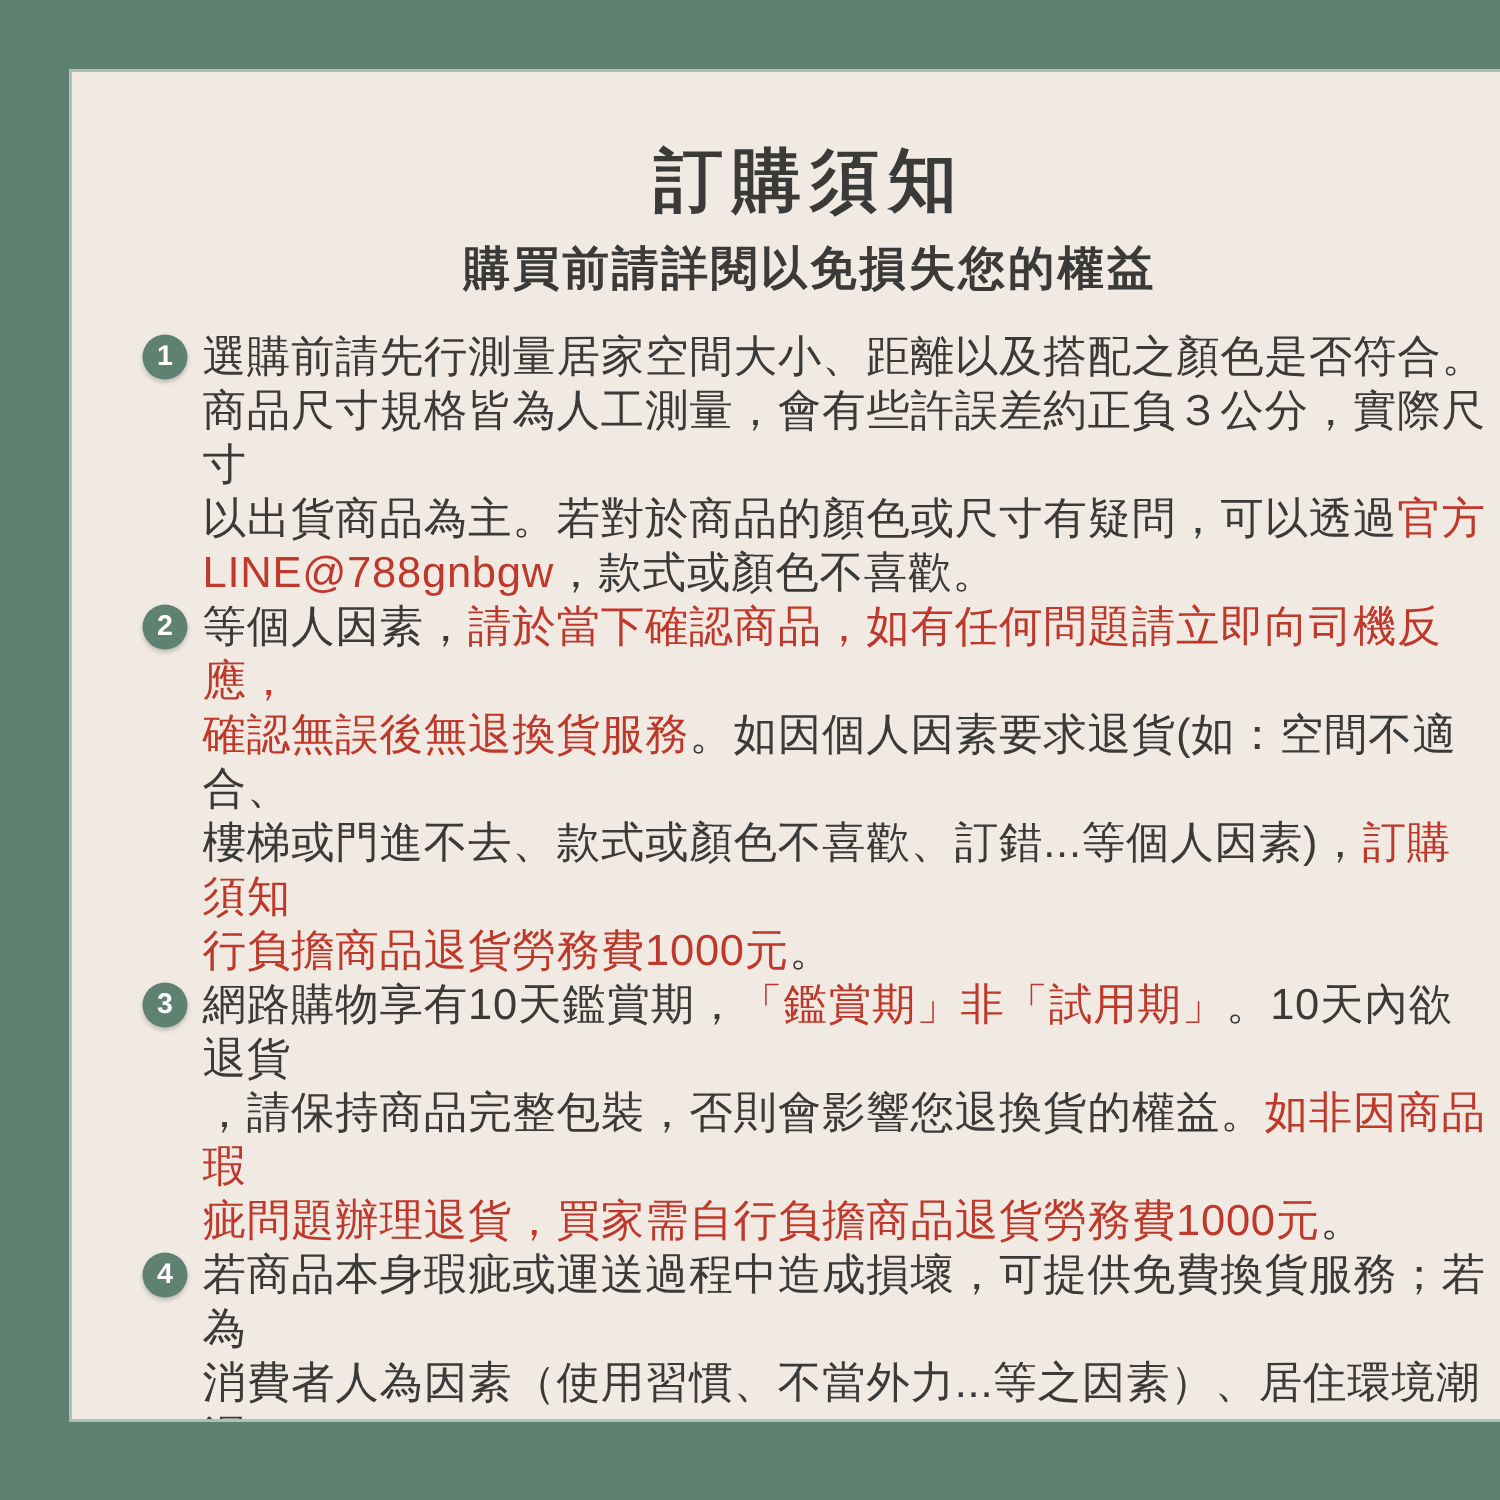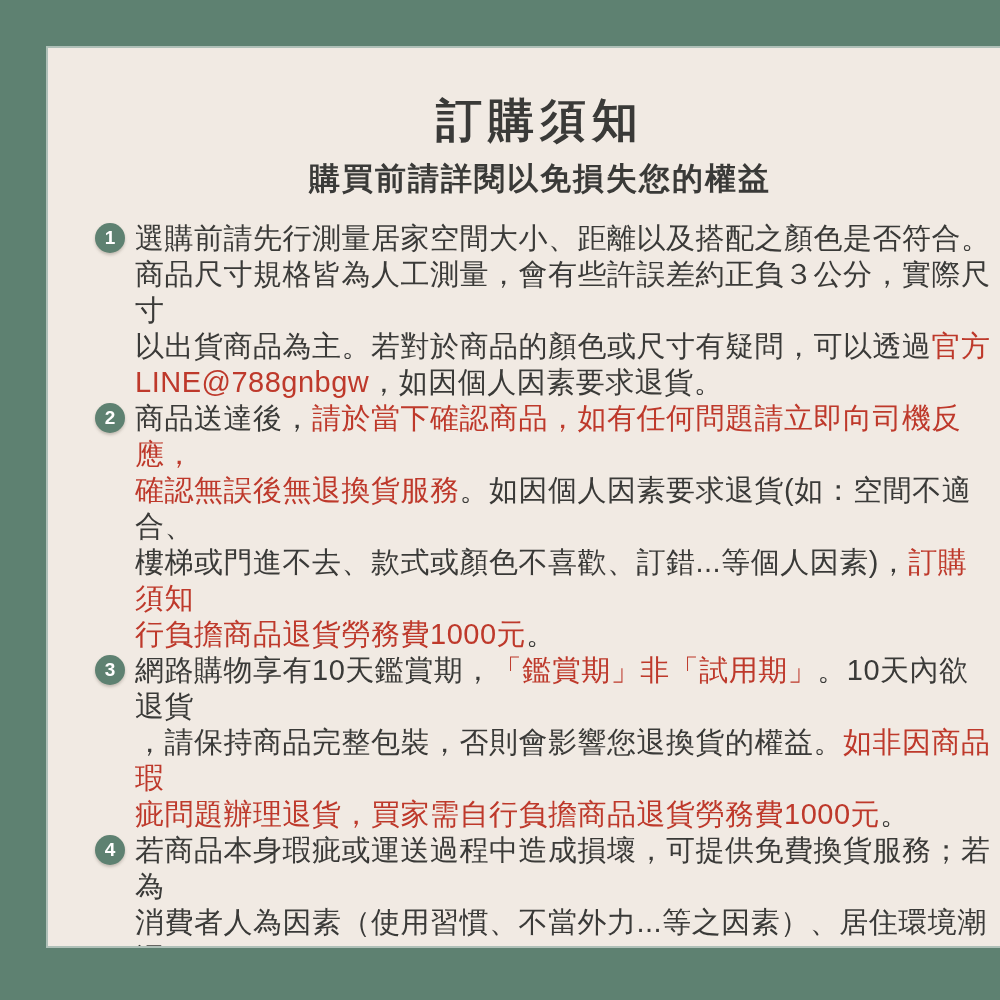--- a/index.html
+++ b/index.html
@@ -85,25 +85,25 @@
 
 <div class="panel">
   <h1 class="title">訂購須知</h1>
   <h2 class="subtitle">購買前請詳閱以免損失您的權益</h2>
   <div class="notice-list" id="notice-list">
       <div class="notice-item">
         <span class="badge">1</span>
         <div class="item-text"><span class="seg-ink">選購前請先行測量居家空間大小、距離以及搭配之顏色是否符合。
 商品尺寸規格皆為人工測量，會有些許誤差約正負３公分，實際尺寸
 以出貨商品為主。若對於商品的顏色或尺寸有疑問，可以透過</span><span class="seg-red">官方
-LINE@788gnbgw</span><span class="seg-ink">，如因個人因素要求退貨。</span></div>
+LINE@788gnbgw</span><span class="seg-ink">，款式或顏色不喜歡。</span></div>
       </div>
       <div class="notice-item">
         <span class="badge">2</span>
-        <div class="item-text"><span class="seg-ink">商品送達後，</span><span class="seg-red">請於當下確認商品，如有任何問題請立即向司機反應，
+        <div class="item-text"><span class="seg-ink">等個人因素，</span><span class="seg-red">請於當下確認商品，如有任何問題請立即向司機反應，
 確認無誤後無退換貨服務</span><span class="seg-ink">。如因個人因素要求退貨(如：空間不適合、
 樓梯或門進不去、款式或顏色不喜歡、訂錯...等個人因素)，</span><span class="seg-red">訂購須知
 行負擔商品退貨勞務費1000元</span><span class="seg-ink">。</span></div>
       </div>
       <div class="notice-item">
         <span class="badge">3</span>
         <div class="item-text"><span class="seg-ink">網路購物享有10天鑑賞期，</span><span class="seg-red">「鑑賞期」非「試用期」</span><span class="seg-ink">。10天內欲退貨
 ，請保持商品完整包裝，否則會影響您退換貨的權益。</span><span class="seg-red">如非因商品瑕
 疵問題辦理退貨，買家需自行負擔商品退貨勞務費1000元</span><span class="seg-ink">。</span></div>
       </div>

